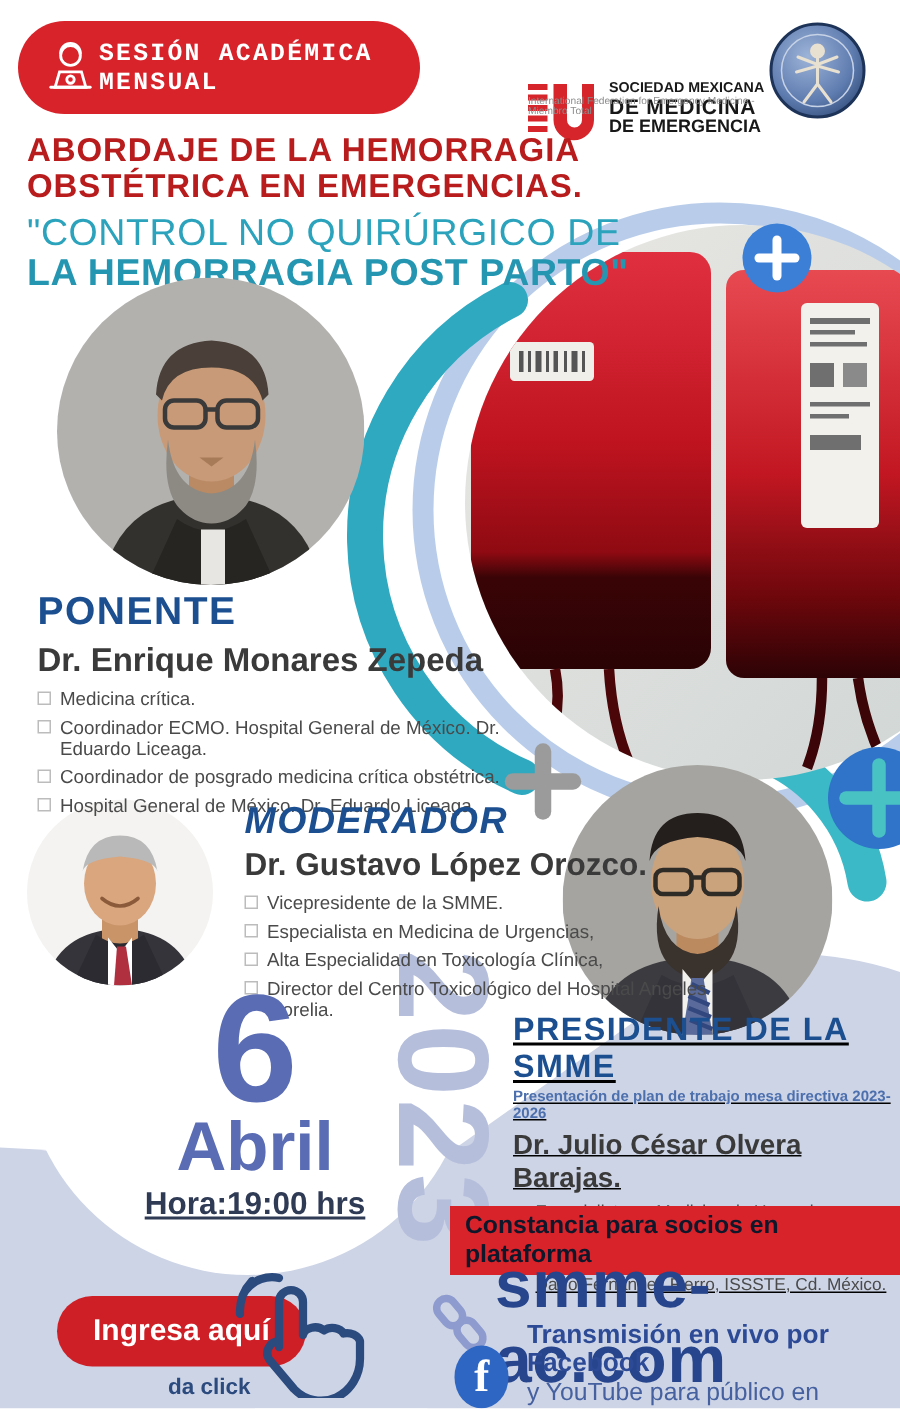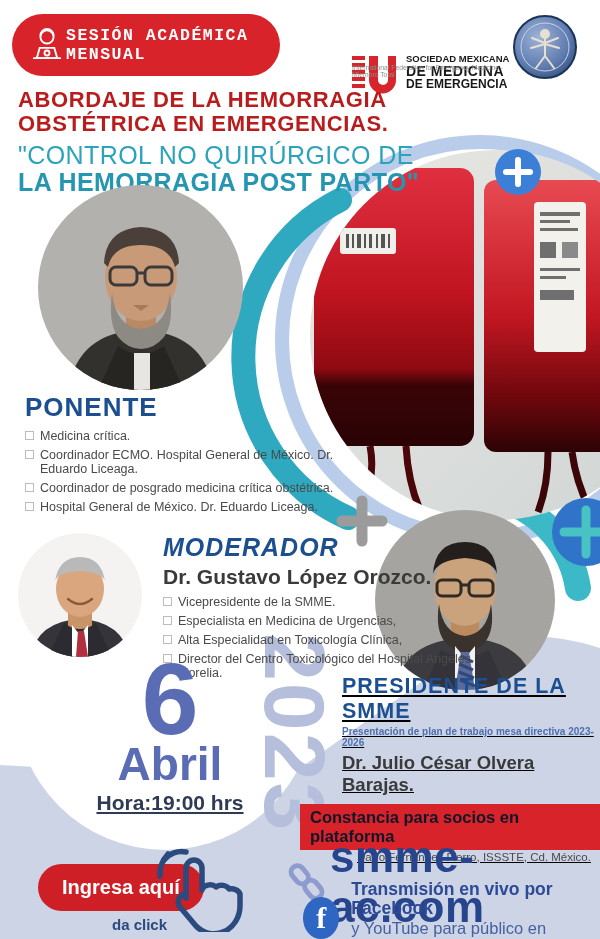--- a/index.html
+++ b/index.html
@@ -292,20 +292,21 @@
       <path d="M80,136 l10,12 10,-12 v44 h-20 Z" fill="#f2f1ee"></path>
       <g>
           <path d="M86,142 h8 l6,38 h-20 Z" fill="#5a6a9a"></path>
       <path d="M86,146 l12,6 M84,154 l14,6 M84,162 l15,6 M85,170 l15,6" stroke="#31477e" stroke-width="3"></path>
         </g>
     </svg>
   </div>
 
   <div class="abs ponente-block">
     <div class="role">PONENTE</div>
+    <div class="pname">Dr. Enrique Monares Zepeda</div>
     <ul class="bl">
       <li>
           <span class="sq"></span>
           <span>Medicina crítica.</span>
         </li>
       <li>
           <span class="sq"></span>
           <span>Coordinador ECMO. Hospital General de México. Dr. Eduardo Liceaga.</span>
         </li>
       <li>

